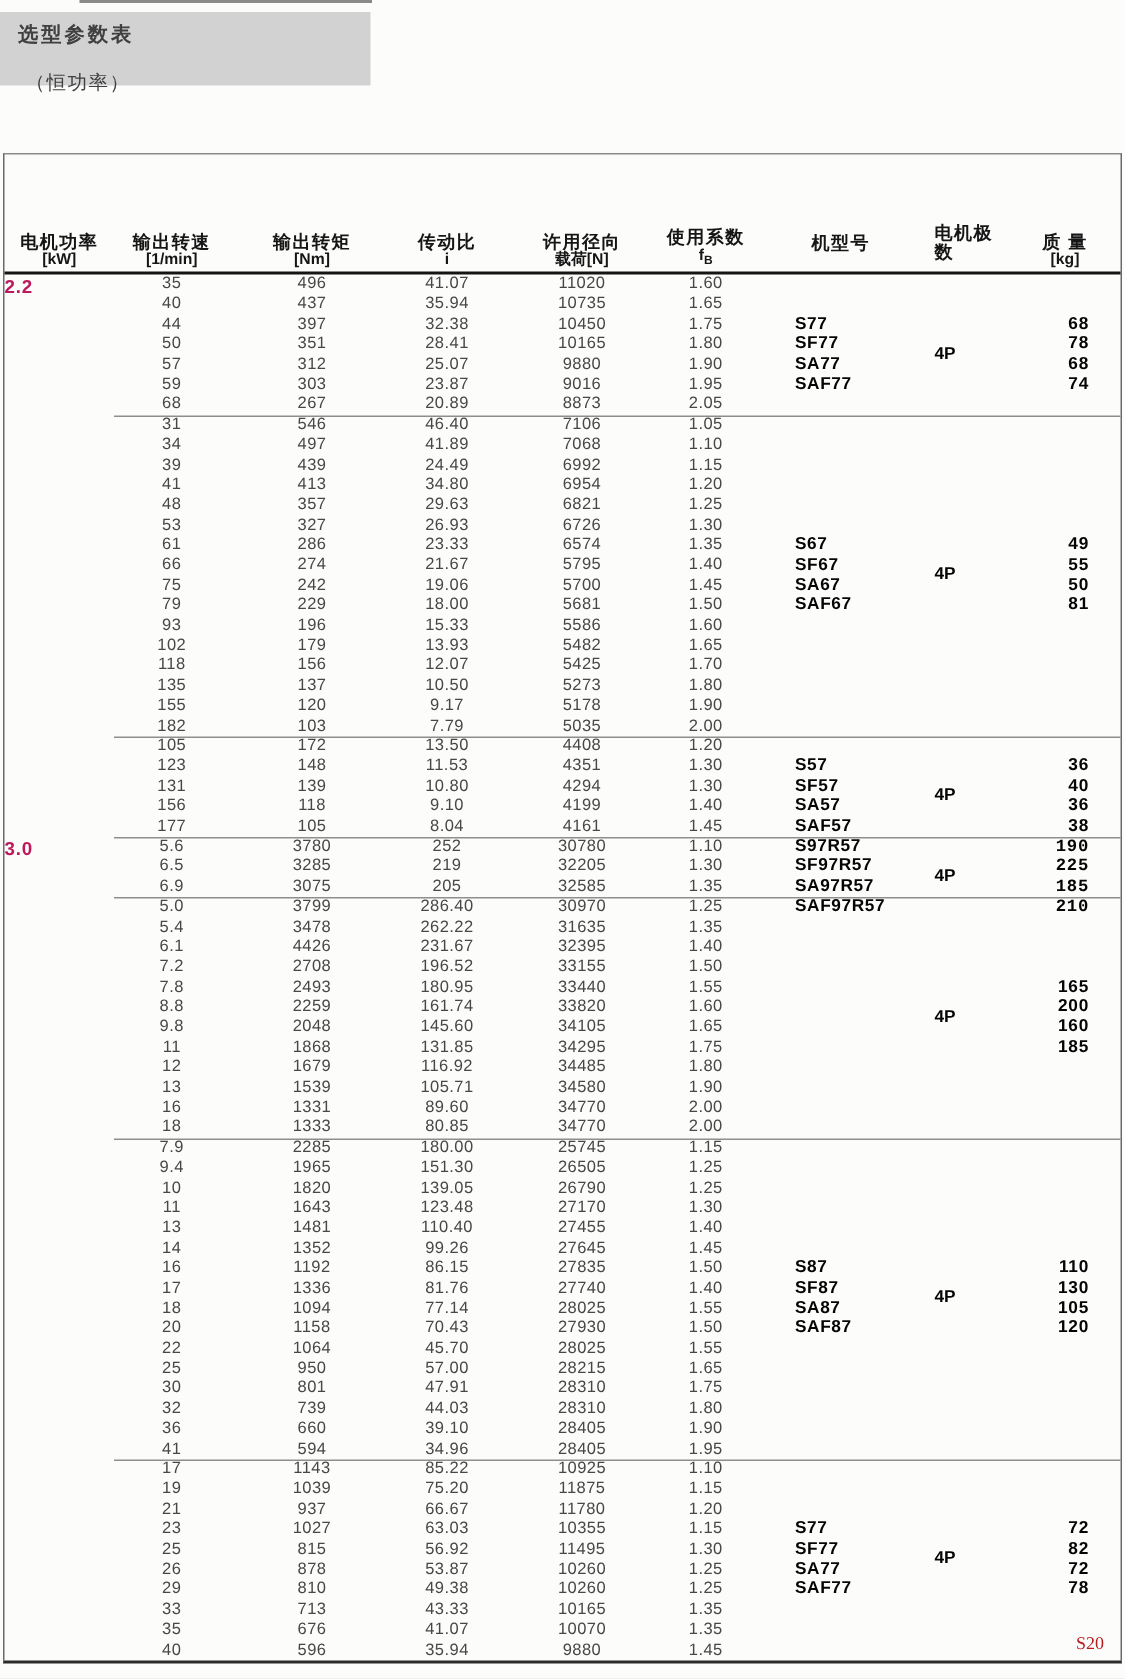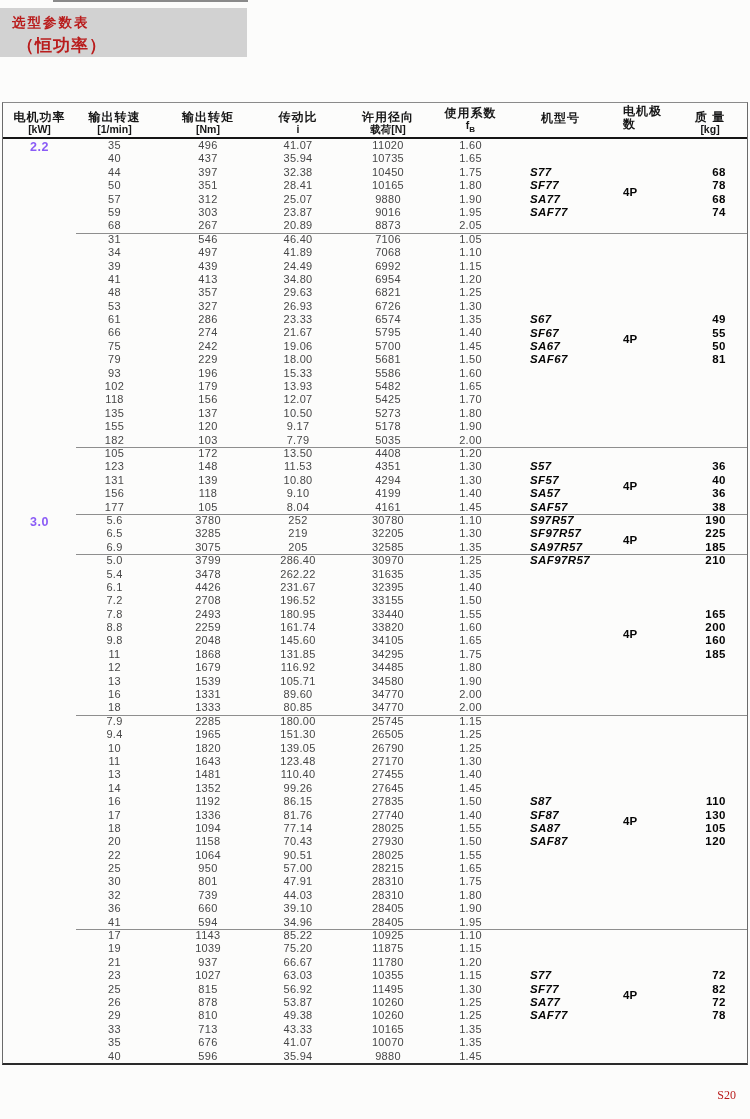--- a/index.html
+++ b/index.html
@@ -6,56 +6,56 @@
   html,body { background:#e8e8e8; }
   .page {
     position:relative; width:750px; height:1119px; margin:0 auto;
     background:#fcfcfb; overflow:hidden;
     font-family:"Liberation Sans", sans-serif;
     --rh:13.4px;
   }
   .top-line { position:absolute; left:53px; top:0; width:195px; height:2px; background:#8a8a8a; }
   .title-box {
     position:absolute; left:0; top:8px; width:247px; height:49px;
-    padding:6px 0 0 12px; color:#b91c1c;
+    padding:6px 0 0 12px; color:#404040;
   }
   .title-box .l1 { font-size:13.5px; font-weight:bold; letter-spacing:2px; }
-  .title-box .l2 { font-size:17px; font-weight:bold; letter-spacing:1px; padding-left:5px; margin-top:2px; }
+  .title-box .l2 { font-size:13px; font-weight:normal; letter-spacing:1px; padding-left:5px; margin-top:14px; }
 
   .table {
     position:absolute; left:2px; top:102px; width:746px;
     border-left:1px solid #6a6a6a; border-right:1px solid #6a6a6a;
     border-top:1px solid #8a8a8a; border-bottom:2px solid #2a2a2a;
     background:#fcfcfb;
   }
   .thead {
     display:grid; grid-template-columns:73px 77px 110px 70px 110px 55px 125px 50px 74px;
-    height:36px; border-bottom:2px solid #151515; color:#161616;
+    height:36px; border-bottom:2px solid #151515; color:#161616;margin-top:44px;
   }
   .hcell { display:flex; flex-direction:column; justify-content:flex-end; align-items:center; padding-bottom:2px; }
   .hcell.single { justify-content:center; padding-bottom:4px; }
   .hcell .hl1 { font-size:12px; font-weight:bold; letter-spacing:1px; line-height:13px; }
   .hcell .hl2 { font-size:10.5px; font-weight:bold; line-height:11px; letter-spacing:0; }
   .hcell sub { font-size:8px; }
 
   .tbody { position:relative; }
   .block { position:relative; }
   .sep { position:absolute; left:73px; right:0; top:0; height:1px; background:#8e8e8e; }
   .row {
     display:grid; grid-template-columns:73px 77px 110px 70px 110px 55px 1fr;
     height:var(--rh); line-height:var(--rh);
     font-size:11px; letter-spacing:0.3px; color:#474747;
   }
   .row > div { text-align:center; }
   .power-value {
-    position:absolute; left:0; top:1px; width:73px; text-align:center;
-    font-size:12.5px; font-weight:bold; color:#8b5cf6; letter-spacing:0.5px;
+    position:absolute; left:0; top:1px; width:73px; text-align:left;
+    font-size:12.5px; font-weight:bold; color:#be185d; letter-spacing:0.5px;
   }
   .models { position:absolute; left:527px; width:120px; text-align:left; }
-  .models .mname { height:var(--rh); line-height:var(--rh); font-size:11.5px; font-weight:bold; color:#050505; letter-spacing:0.4px;font-style:italic; }
+  .models .mname { height:var(--rh); line-height:var(--rh); font-size:11.5px; font-weight:bold; color:#050505; letter-spacing:0.4px; }
   .poles { position:absolute; left:620px; width:50px; text-align:left; height:var(--rh); line-height:var(--rh); font-size:11.5px; font-weight:bold; color:#050505; }
   .weights { position:absolute; left:670px; width:74px; text-align:right; padding-right:21px; }
   .weights .wval { height:var(--rh); line-height:var(--rh); font-size:11.5px; font-weight:bold; color:#050505; letter-spacing:0.5px; }
 
   .footer {
     position:absolute; left:0; right:14px; top:1088px; text-align:right;
     font-family:"Liberation Serif", serif; font-size:12px; color:#b91c1c;
   }
 </style>
 </head>
@@ -438,21 +438,21 @@
             <div>1.35</div>
             <div></div>
           </div>
           <div class="models" style="top: calc(var(--rh) * 0);">
             <div class="mname">S97R57</div>
             <div class="mname">SF97R57</div>
             <div class="mname">SA97R57</div>
             <div class="mname">SAF97R57</div>
           </div>
           <div class="poles" style="top: calc(var(--rh) * 1.5);">4P</div>
-          <div class="weights" style="top: calc(var(--rh) * 0);">
+          <div class="weights" style="top: calc(var(--rh) * 0); font-family: Liberation Mono, monospace;">
             <div class="wval">190</div>
             <div class="wval">225</div>
             <div class="wval">185</div>
             <div class="wval">210</div>
           </div>
         </div>
         <div class="block">
           <div class="sep"></div>
           <div class="row">
             <div></div>
@@ -659,21 +659,21 @@
             <div>1158</div>
             <div>70.43</div>
             <div>27930</div>
             <div>1.50</div>
             <div></div>
           </div>
           <div class="row">
             <div></div>
             <div>22</div>
             <div>1064</div>
-            <div>90.51</div>
+            <div>45.70</div>
             <div>28025</div>
             <div>1.55</div>
             <div></div>
           </div>
           <div class="row">
             <div></div>
             <div>25</div>
             <div>950</div>
             <div>57.00</div>
             <div>28215</div>

